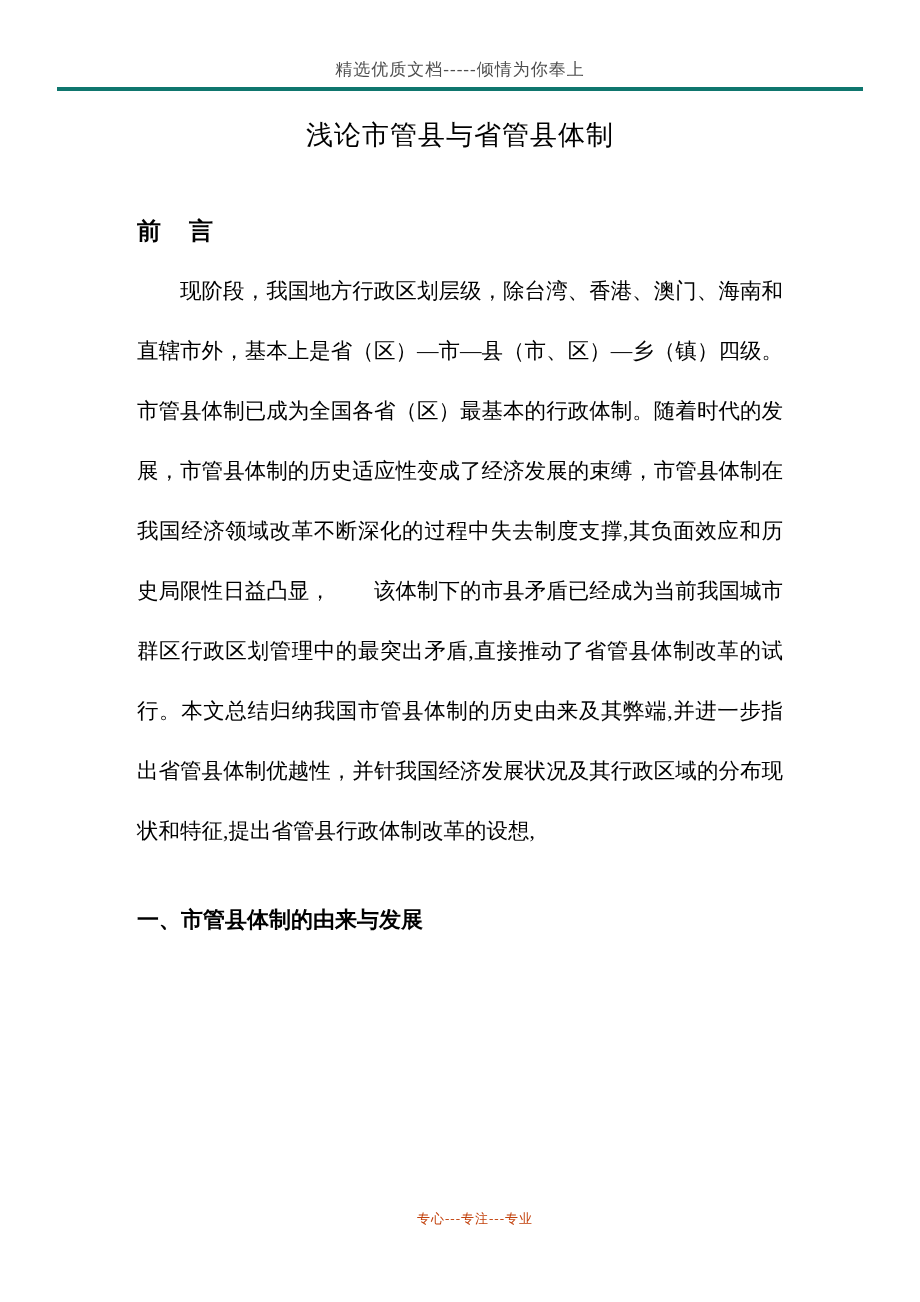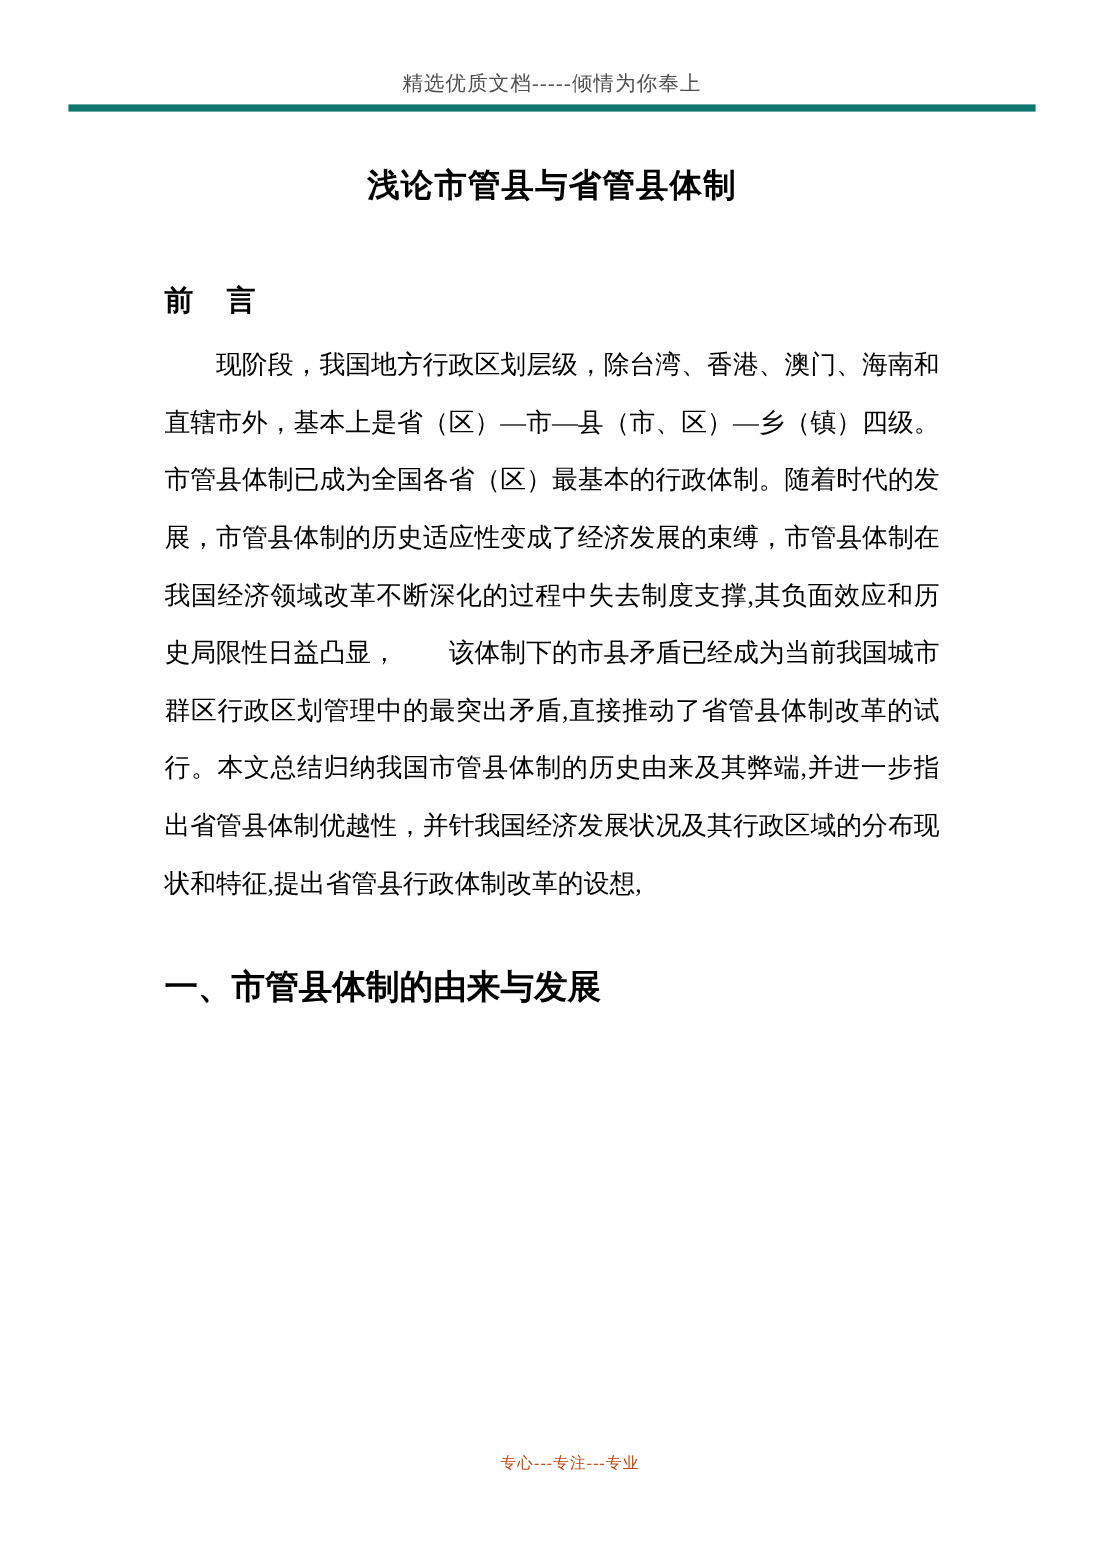--- a/index.html
+++ b/index.html
@@ -13,55 +13,55 @@
     height: 1302px;
     background: #ffffff;
     overflow: hidden;
     font-family: "Liberation Serif", "DejaVu Serif", serif;
     color: #000000;
   }
   .header {
     margin: 0 57px;
     padding-top: 58px;
     padding-bottom: 6px;
-    border-bottom: 6px solid #0f766e;
+    border-bottom: 4px solid #0f766e;
     text-align: center;
     font-size: 17px;
     color: #4d4d4d;
     letter-spacing: 1px;
   }
   .content {
     margin: 0 137px;
   }
   .doc-title {
-    margin: 43px 0 0 0;
+    margin: 26px 0 0 0;
     text-align: center;
     font-size: 27px;
-    font-weight: bold;
+    font-weight: normal;
     letter-spacing: 1px;
   }
   .preface-heading {
     margin: 62px 0 0 0;
     text-align: left;
     font-size: 24px;
     font-weight: bold;
     letter-spacing: 2px;
   }
   .body-para {
     margin: 14px 0 0 0;
     font-size: 21.5px;
-    line-height: 48px;
+    line-height: 60px;
     text-align: justify;
     text-indent: 2em;
     font-weight: normal;
     word-break: break-all;
   }
   .section-heading {
     margin: 44px 0 0 0;
-    font-size: 28px;
+    font-size: 22px;
     font-weight: bold;
     text-align: left;
   }
   .para-2 {
     margin-top: 16px;
   }
   .footer {
     position: absolute;
     left: 15px;
     bottom: 74px;

